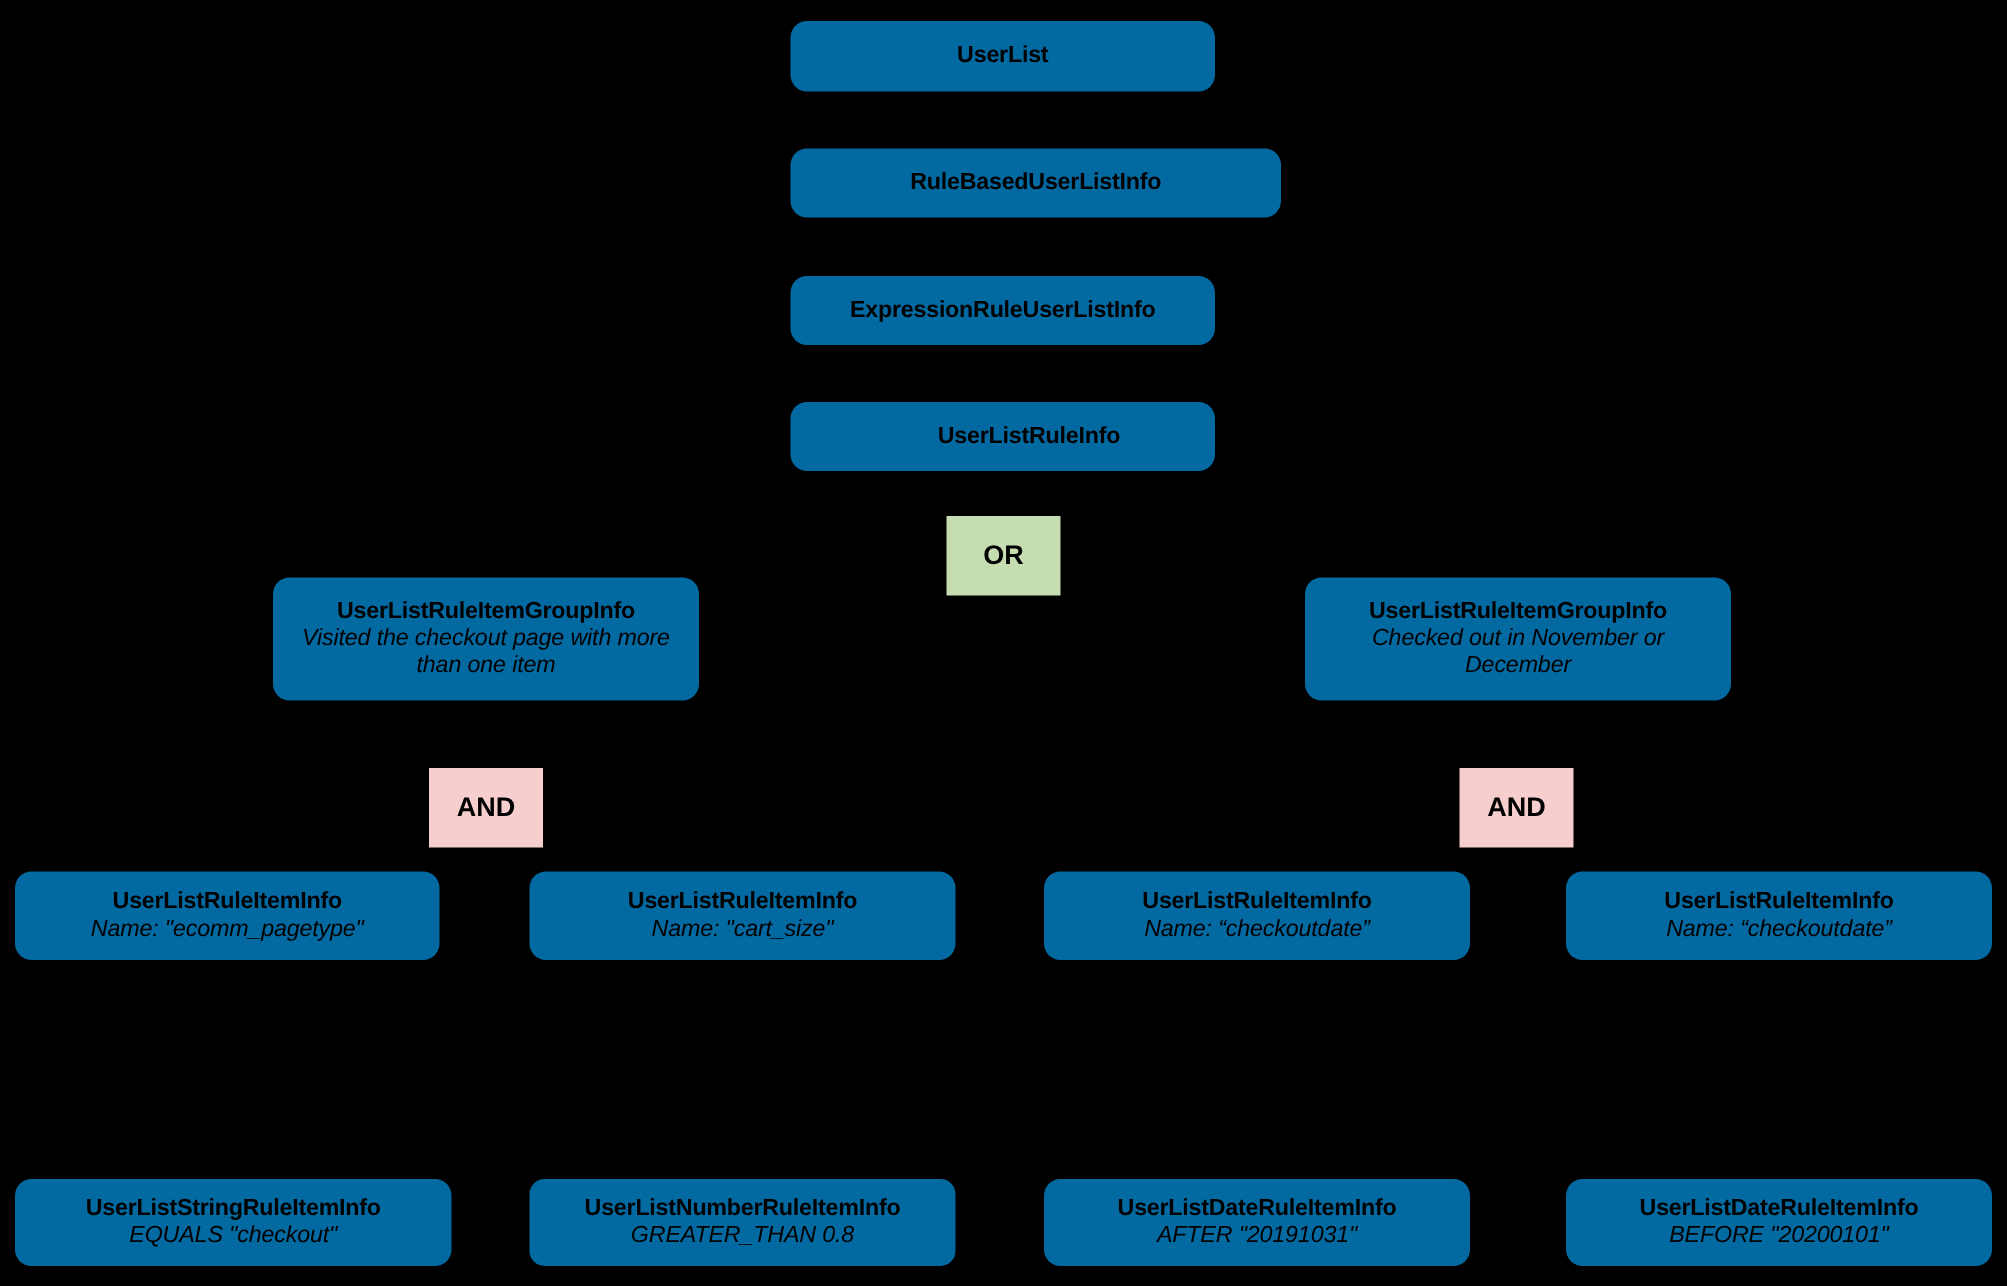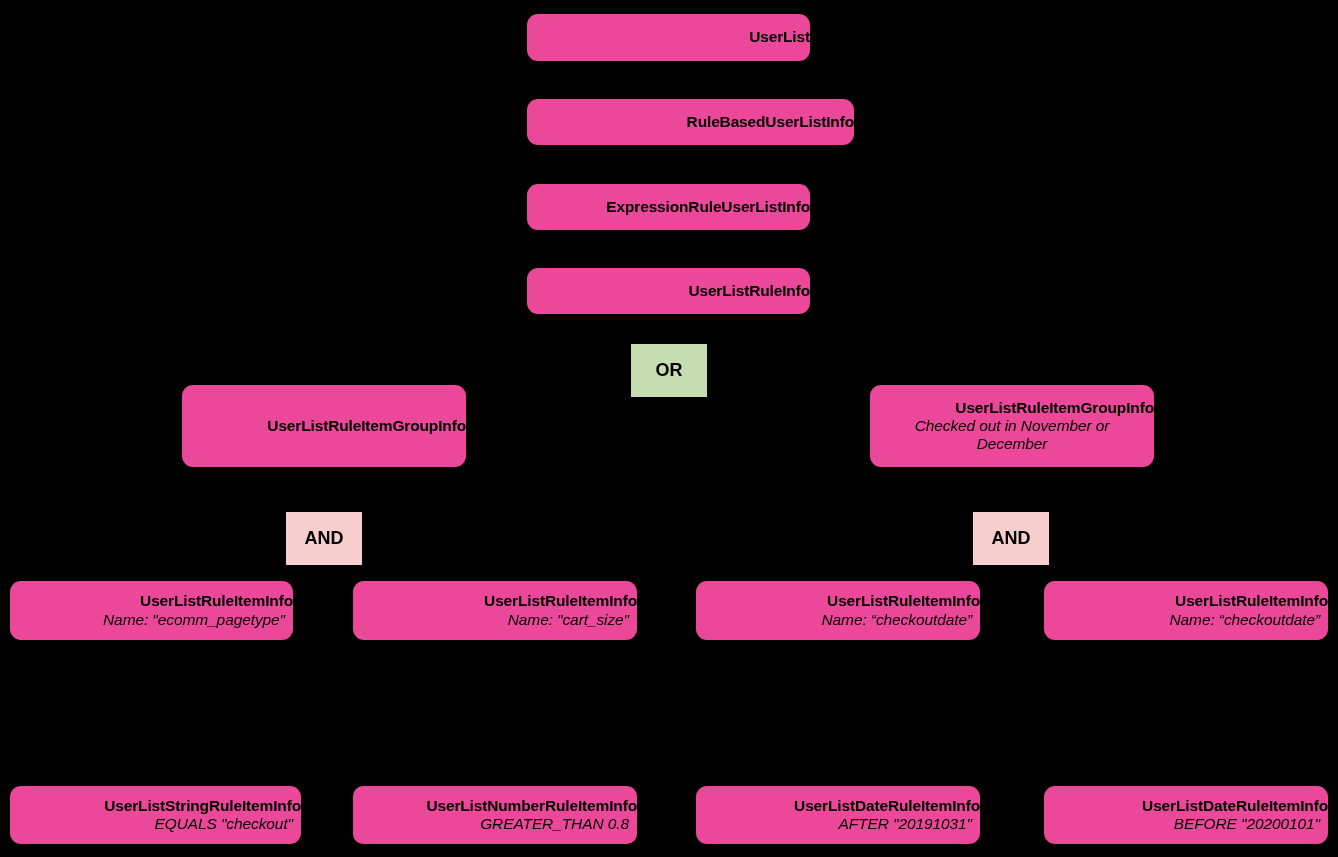--- a/index.html
+++ b/index.html
@@ -20,23 +20,22 @@
     box-sizing: border-box;
     display: flex;
     flex-direction: column;
     align-items: center;
     justify-content: center;
     text-align: center;
     color: #000000;
     line-height: 1.18;
   }
   .node.entity {
-    background: #ec4899;
+    background: #0369a1;
     border-radius: 11px;
-    align-items: flex-end;
   }
   .node.op {
     border-radius: 0;
     justify-content: center;
   }
   .node.op-or  { background: #c5ddb1; }
   .node.op-and { background: #f6cece; }
 
   .n-title {
     font-weight: bold;
@@ -103,20 +102,21 @@
         <div class="n-title">ExpressionRuleUserListInfo</div>
       </div>
       <div class="node entity" style="left: 527px; top: 268px; width: 283px; height: 46px; padding-left: 35px;">
         <div class="n-title">UserListRuleInfo</div>
       </div>
       <div class="node op op-or" style="left: 631px; top: 344px; width: 76px; height: 53px;">
         <div class="op-label">OR</div>
       </div>
       <div class="node entity" style="left: 182px; top: 385px; width: 284px; height: 82px;">
         <div class="n-title">UserListRuleItemGroupInfo</div>
+        <div class="n-desc">Visited the checkout page with more than one item</div>
       </div>
       <div class="node entity" style="left: 870px; top: 385px; width: 284px; height: 82px;">
         <div class="n-title">UserListRuleItemGroupInfo</div>
         <div class="n-desc">Checked out in November or December</div>
       </div>
       <div class="node op op-and" style="left: 286px; top: 512px; width: 76px; height: 53px;">
         <div class="op-label">AND</div>
       </div>
       <div class="node op op-and" style="left: 973px; top: 512px; width: 76px; height: 53px;">
         <div class="op-label">AND</div>

